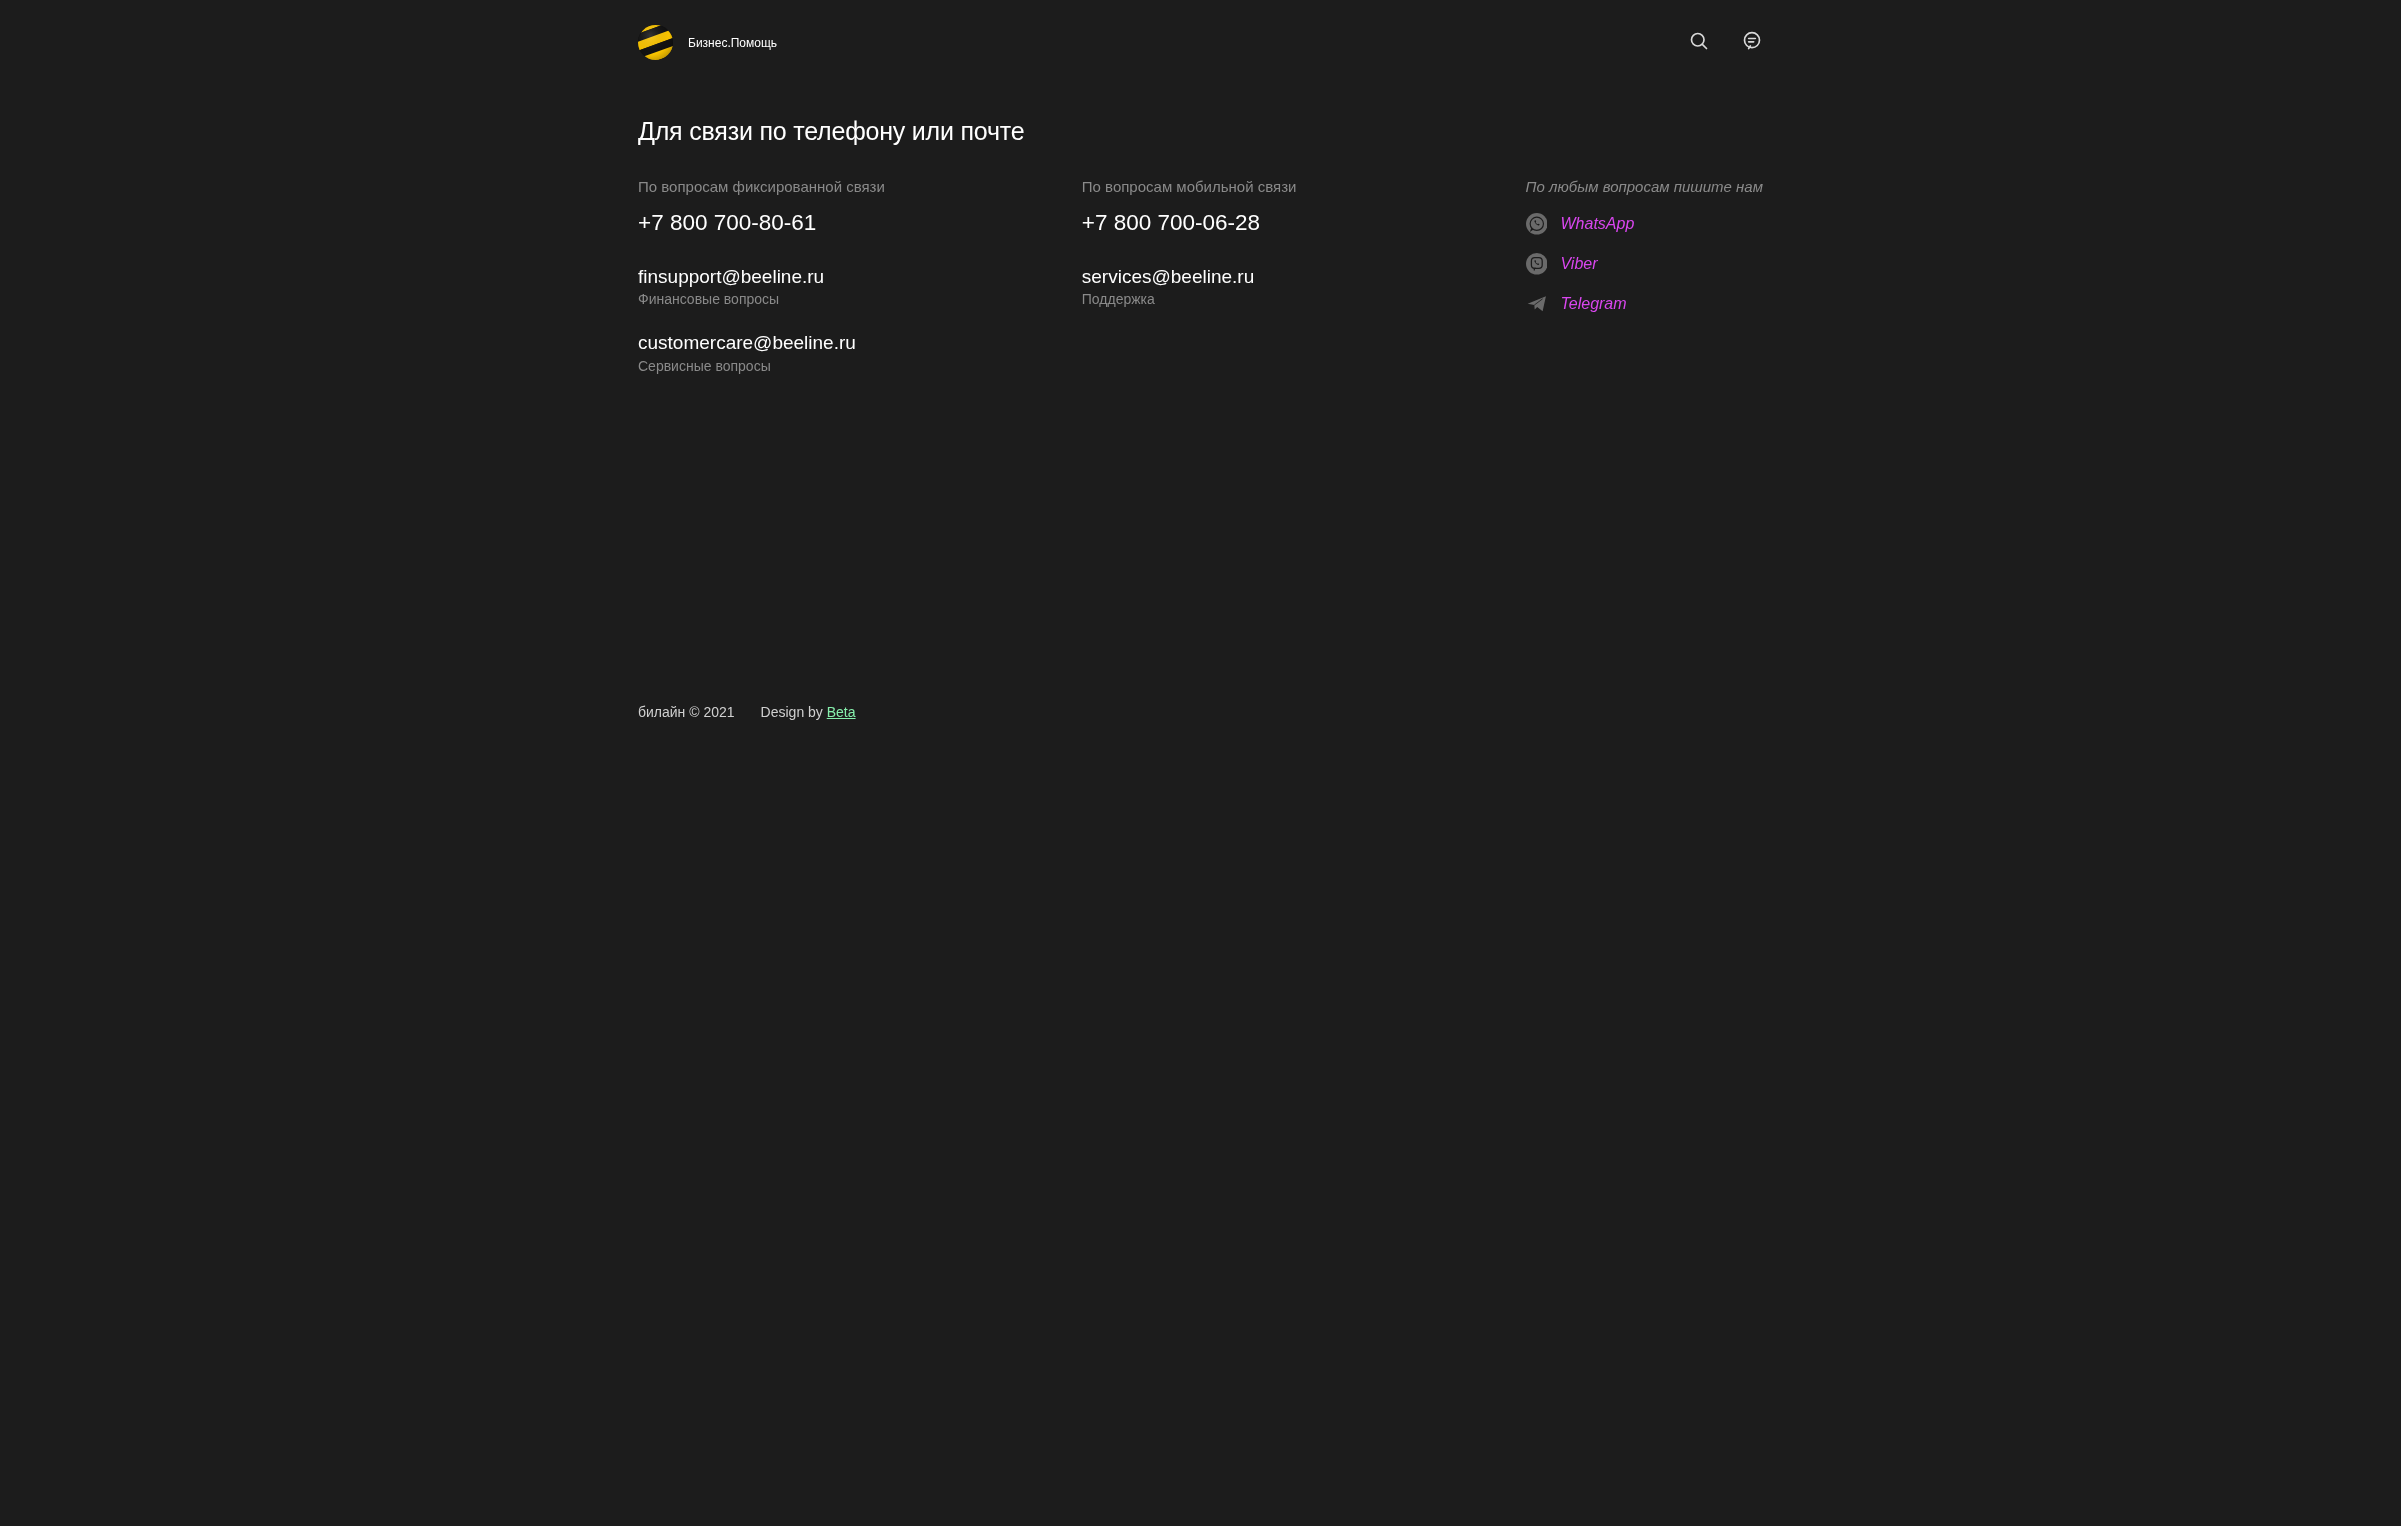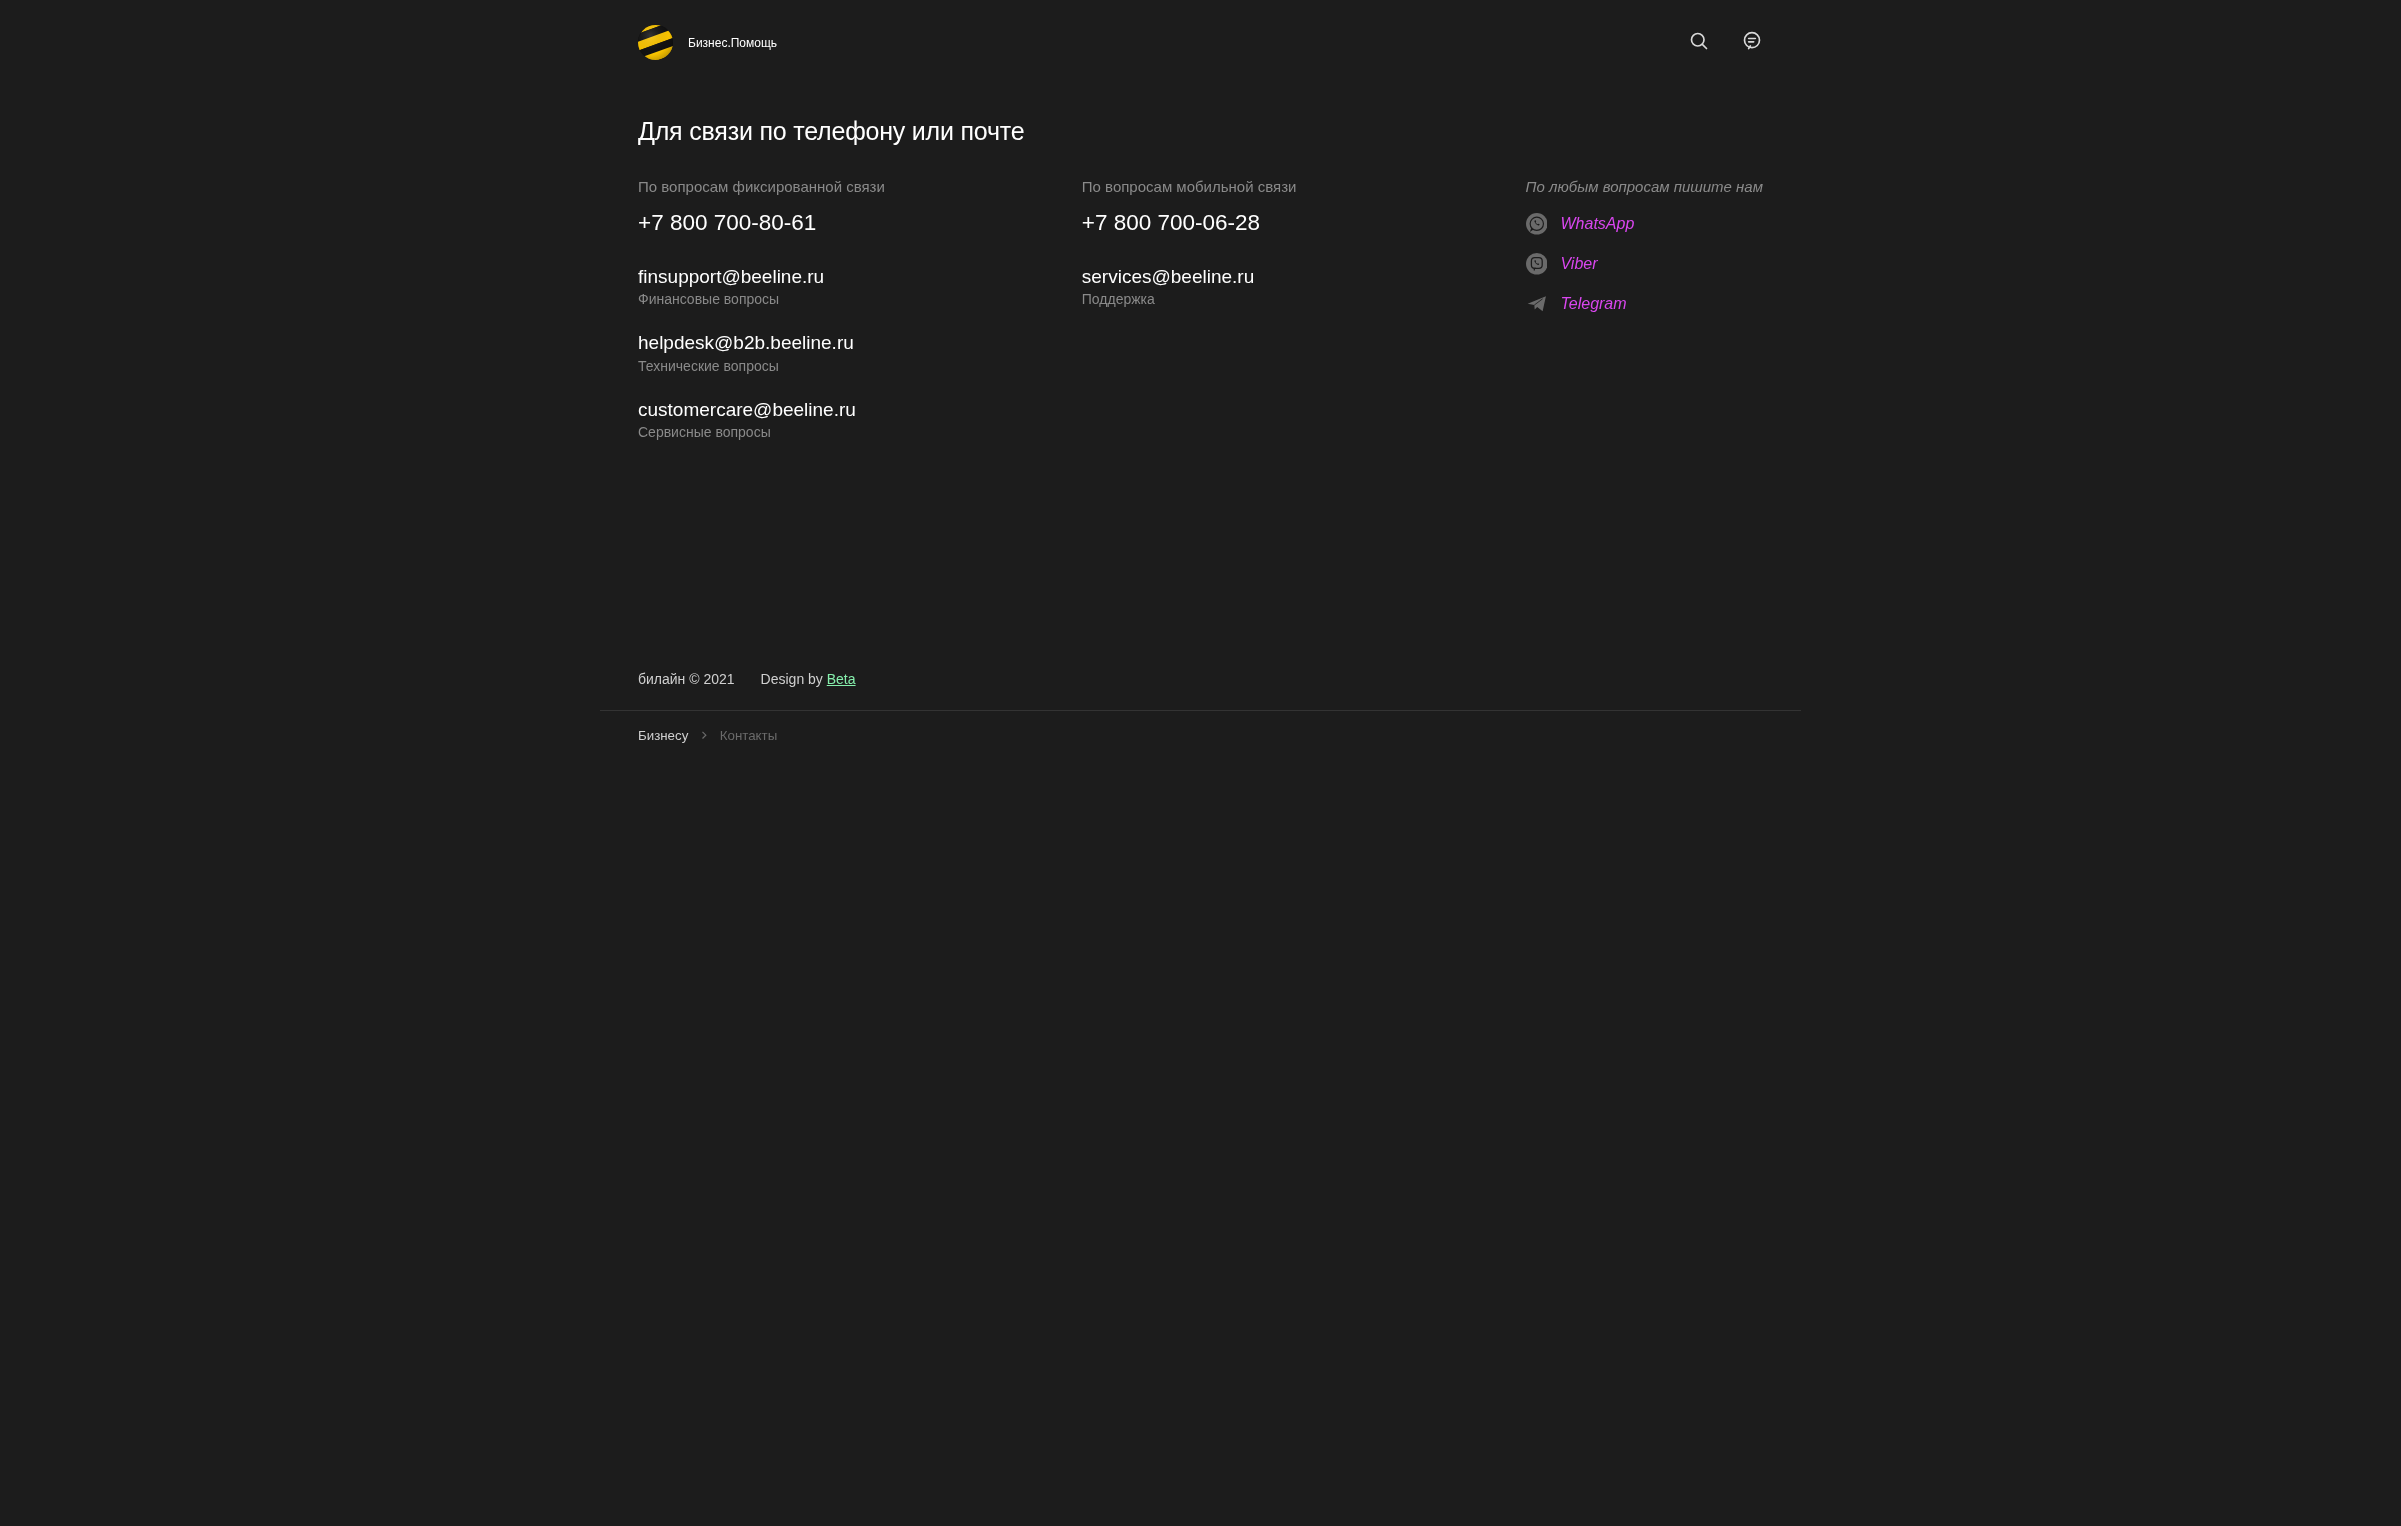--- a/index.html
+++ b/index.html
@@ -242,24 +242,20 @@
 
     <div class="col">
       <div class="subhead">По вопросам фиксированной связи</div>
       <a href="#" class="phone">+7 800 700-80-61</a>
 
       <div class="email-block">
         <a href="#" class="email-link">finsupport@beeline.ru</a>
         <div class="email-desc">Финансовые вопросы</div>
       </div>
       <div class="email-block">
-        <a href="#" class="email-link">helpdesk@b2b.beeline.ru</a>
-        <div class="email-desc">Технические вопросы</div>
-      </div>
-      <div class="email-block">
         <a href="#" class="email-link">customercare@beeline.ru</a>
         <div class="email-desc">Сервисные вопросы</div>
       </div>
     </div>
 
     <div class="col">
       <div class="subhead">По вопросам мобильной связи</div>
       <a href="#" class="phone">+7 800 700-06-28</a>
 
       <div class="email-block">
@@ -312,27 +308,16 @@
 
   <div class="spacer"></div>
 
   <footer>
     <div class="foot-line">
       <span>билайн © 2021</span>
       <span>
         <span>Design by </span><a href="#">Beta</a>
       </span>
     </div>
-    <div class="breadcrumb-bar">
-      <nav class="breadcrumb">
-        <a href="#" class="crumb-link">Бизнесу</a>
-        <span class="crumb-sep">
-          <svg viewBox="0 0 10 10" width="8.3" height="8.3" fill="none" stroke="#6a6a6a" stroke-width="1.5">
-              <path d="M3 1 L7 5 L3 9"></path>
-            </svg>
-        </span>
-        <span class="crumb-current">Контакты</span>
-      </nav>
-    </div>
   </footer>
 
 </div>
 
 
 </body></html>

